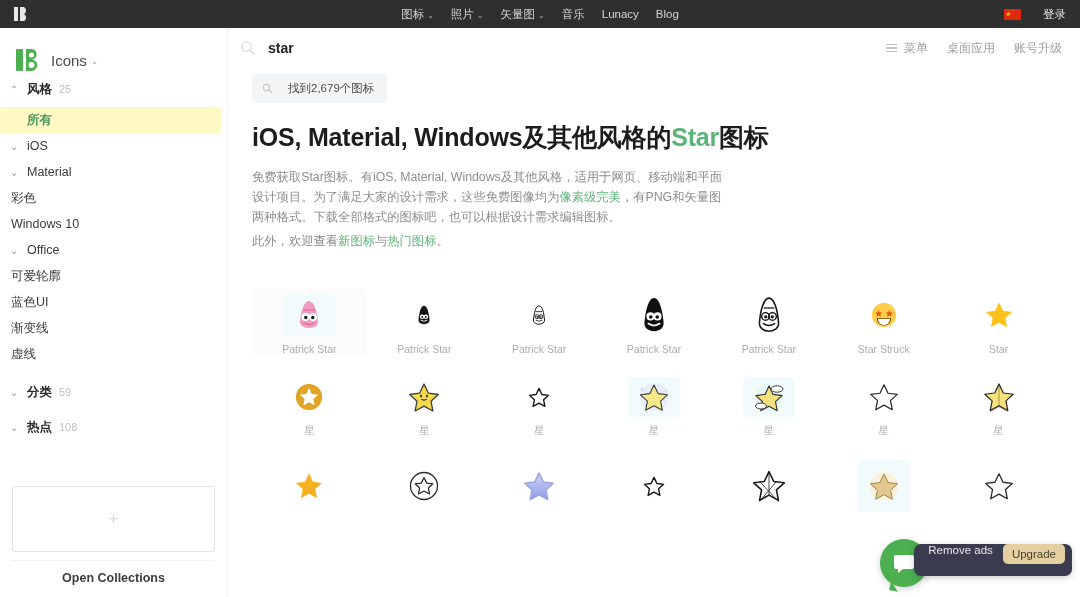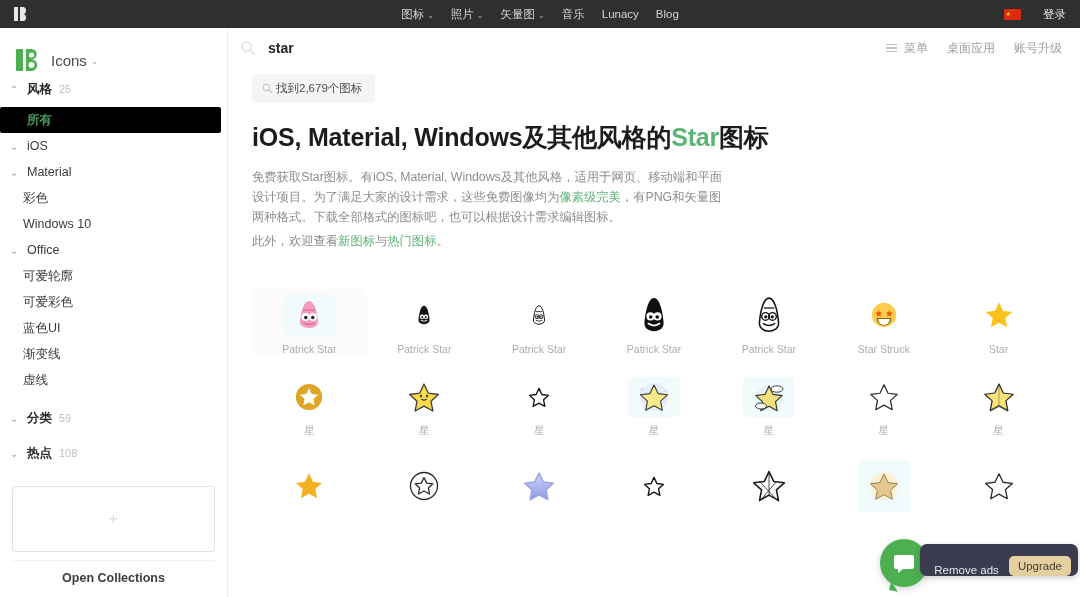--- a/index.html
+++ b/index.html
@@ -81,23 +81,23 @@
   .section-chevron { font-size: 10px; color: #9b9b9b; width: 10px; }
   .section-title { font-size: 12.5px; font-weight: 700; color: #2b2b2b; }
   .section-count { font-size: 11px; color: #c0c0c0; }
 
   .nav-item {
     display: flex; align-items: center; gap: 7px;
     height: 26px; padding-left: 10px;
     font-size: 12.5px; color: #3a3a3a; cursor: pointer;
   }
   .nav-item .chev { font-size: 10px; color: #9b9b9b; width: 10px; display:inline-block; }
-  .nav-item.indent { padding-left: 23px; }
+  .nav-item.indent { padding-left: 11px; }
   .nav-item.active {
-    background: #000000;
+    background: #fef9c3;
     color: #4a9a5e; font-weight: 600;
     padding-left: 27px;
     margin-right: 6px; border-radius: 2px;
   }
   .nav-gap { height: 8px; }
 
   .sidebar-fade {
     position: absolute; left: 0; right: 0; top: 452px; height: 40px;
     background: linear-gradient(to bottom, rgba(255,255,255,0) 0%, #fff 70%);
     pointer-events: none;
@@ -127,21 +127,21 @@
   .search-glyph { width: 16px; height: 16px; opacity: .35; }
   .search-value { font-size: 14px; font-weight: 700; color: #222; }
   .header-right { display: flex; align-items: center; gap: 19px; }
   .menu-btn { display: flex; align-items: center; gap: 7px; cursor: pointer; }
   .hamburger { display:flex; flex-direction:column; gap:2.5px; }
   .hamburger span { display:block; width: 11px; height: 1.3px; background: #c2c2c2; }
   .header-link { font-size: 12px; color: #9d9d9d; white-space: nowrap; cursor: pointer; }
 
   .content { padding: 6px 24px 0 24px; }
   .found-badge {
-    display: inline-flex; align-items: center; gap: 3px;
+    display: inline-flex; align-items: center; gap: 15px;
     background: #f4f5f6; border-radius: 4px;
     padding: 7px 13px 7px 10px; font-size: 11.5px; color: #4c4c4c;
   }
   .found-badge .g { opacity: .4; width: 11px; height: 11px; }
 
   .page-title {
     margin-top: 18px;
     font-size: 25px; font-weight: 700; color: #1c1c1c; letter-spacing: -0.2px;
   }
   .page-title .accent { color: #5cb377; }
@@ -187,23 +187,23 @@
     box-shadow: 0 2px 7px rgba(0,0,0,.18);
     cursor: pointer; z-index: 20;
   }
   .chat-fab::after {
     content: ""; position: absolute; left: 10px; bottom: -4px;
     width: 0; height: 0;
     border-left: 9px solid #4caf50; border-top: 9px solid transparent;
     transform: rotate(12deg);
   }
   .ads-pill {
-    position: absolute; right: 2px; bottom: 21px;
+    position: absolute; right: 8px; bottom: 21px;
     background: #3b3b4f; border-radius: 7px;
-    height: 32px; display: flex; align-items: flex-end; gap: 10px;
+    height: 32px; display: flex; align-items: flex-start; gap: 10px;
     padding: 0 7px 0 14px; z-index: 21;
     box-shadow: 0 2px 6px rgba(0,0,0,.2);
   }
   .ads-text { color: #e6e6ea; font-size: 11.5px; white-space: nowrap; }
   .ads-upgrade {
     background: #e3cf9f; color: #4a4030; font-size: 11.5px;
     border-radius: 5px; padding: 4px 9px; cursor: pointer; white-space: nowrap;
   }
 </style>
 </head>
@@ -286,23 +286,20 @@
     </div>
     <div class="nav-item indent">
       <span>Windows 10</span>
     </div>
     <div class="nav-item">
       <span class="chev">⌄</span>
       <span>Office</span>
     </div>
     <div class="nav-item indent">
       <span>可爱轮廓</span>
-    </div>
-    <div class="nav-item indent">
-      <span>可爱彩色</span>
     </div>
     <div class="nav-item indent">
       <span>蓝色UI</span>
     </div>
     <div class="nav-item indent">
       <span>渐变线</span>
     </div>
     <div class="nav-item indent">
       <span>虚线</span>
     </div>

